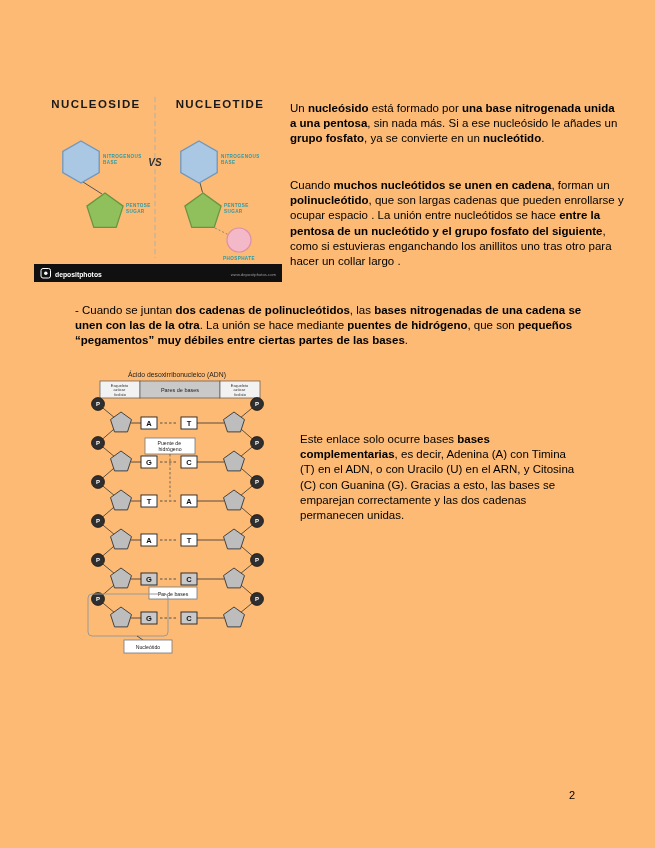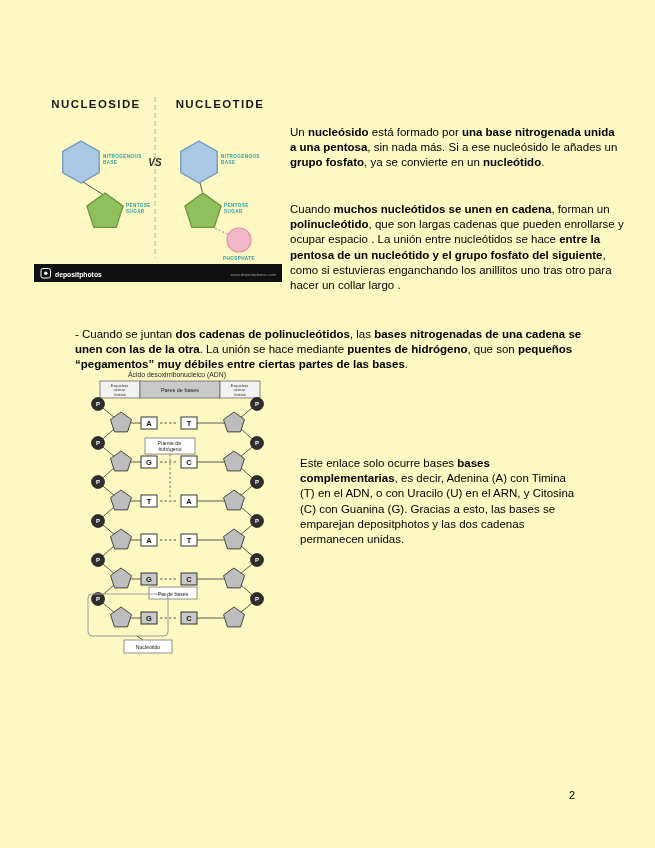--- a/index.html
+++ b/index.html
@@ -1,21 +1,21 @@
 <!DOCTYPE html>
 <html><head>
 <meta charset="utf-8">
 <style>
   * { margin:0; padding:0; box-sizing:border-box; }
   html,body { background:#ffffff; }
   .page {
-    position:relative; width:655px; height:848px; background:#fef9c3;
+    position:relative; width:655px; height:848px; background:#fdba74;
     font-family:"Liberation Sans", sans-serif; overflow:hidden;
   }
-  .para { position:absolute; font-size:11.5px; line-height:1.32; color:#000;margin-top:24px; }
+  .para { position:absolute; font-size:11.5px; line-height:1.32; color:#000; }
   .para b { font-weight:700; }
   .page-number { position:absolute; left:569px; top:789px; font-size:11px; color:#000; }
 
   #fig-nucleoside { position:absolute; left:34px; top:94px; }
   #fig-dna { position:absolute; left:85px; top:368px; }
   svg { font-family:"Liberation Sans", sans-serif; }
 
   
   .fig-title { font-size:11.5px; font-weight:bold; letter-spacing:1.4px; fill:#191919; text-anchor:middle; }
   .vs { font-size:10px; font-weight:bold; font-style:italic; fill:#333; text-anchor:middle; }
@@ -224,17 +224,17 @@
 
     <rect class="dna-label-box" x="64" y="219" width="48" height="12"></rect>
     <text class="dna-label-text" x="88" y="227.5">Par de bases</text>
 
     <rect class="nuc-outline" x="3" y="226" width="80" height="42" rx="4"></rect>
     <line class="bb" x1="52" y1="268" x2="58" y2="272"></line>
     <rect class="dna-label-box" x="39" y="272" width="48" height="13"></rect>
     <text class="dna-label-text" x="63" y="281">Nucleótido</text>
   </svg>
 
-  <div class="para" style="left:300px; top:432px; width:278px;"><span>Este enlace solo ocurre bases </span><b>bases complementarias</b><span>, es decir, Adenina (A) con Timina (T) en el ADN, o con Uracilo (U) en el ARN, y Citosina (C) con Guanina (G). Gracias a esto, las bases se emparejan depositphotos y las dos cadenas permanecen unidas.</span></div>
+  <div class="para" style="left:300px; top:432px; width:278px;"><span>Este enlace solo ocurre bases </span><b>bases complementarias</b><span>, es decir, Adenina (A) con Timina (T) en el ADN, o con Uracilo (U) en el ARN, y Citosina (C) con Guanina (G). Gracias a esto, las bases se emparejan correctamente y las dos cadenas permanecen unidas.</span></div>
 
   <div class="page-number">2</div>
 
 </div>
 
 </body></html>

